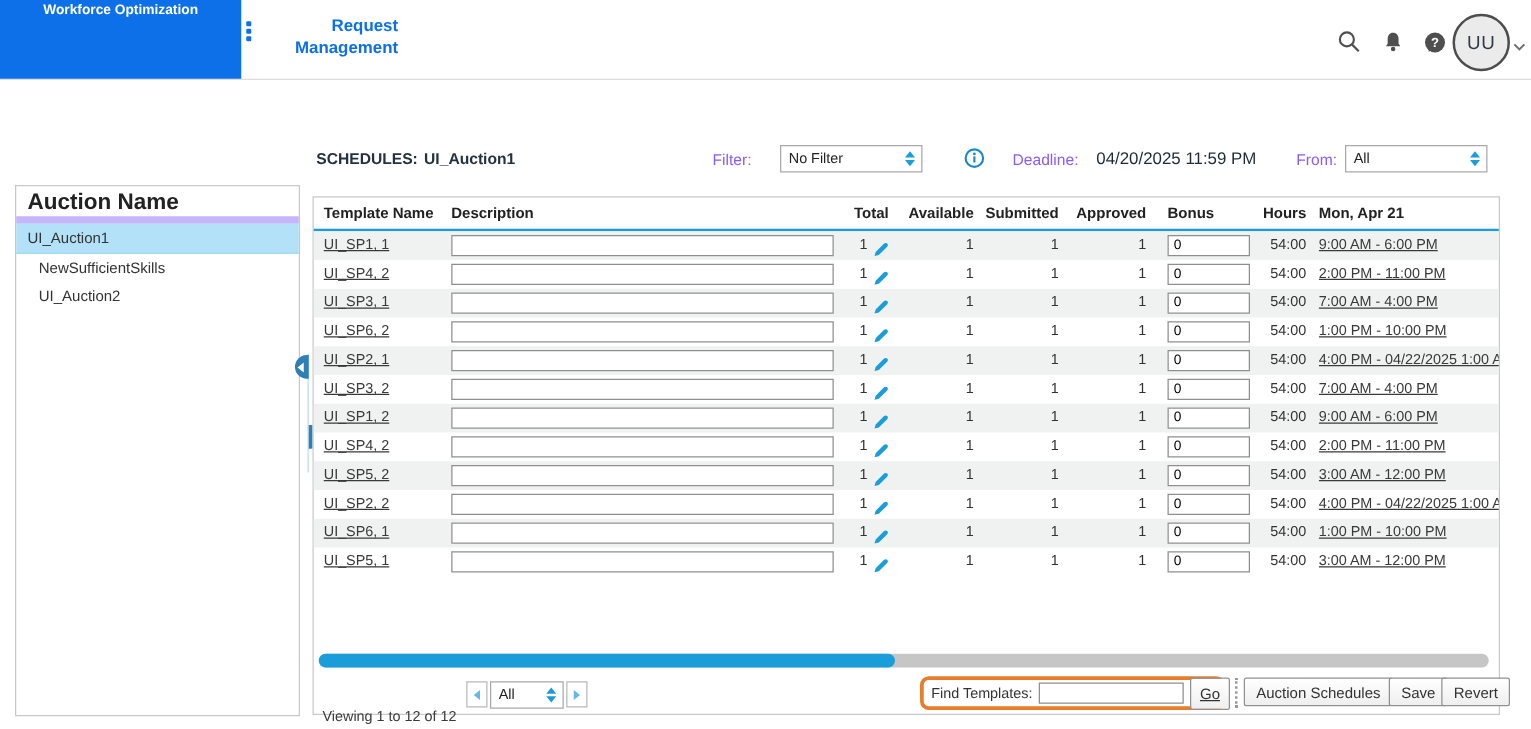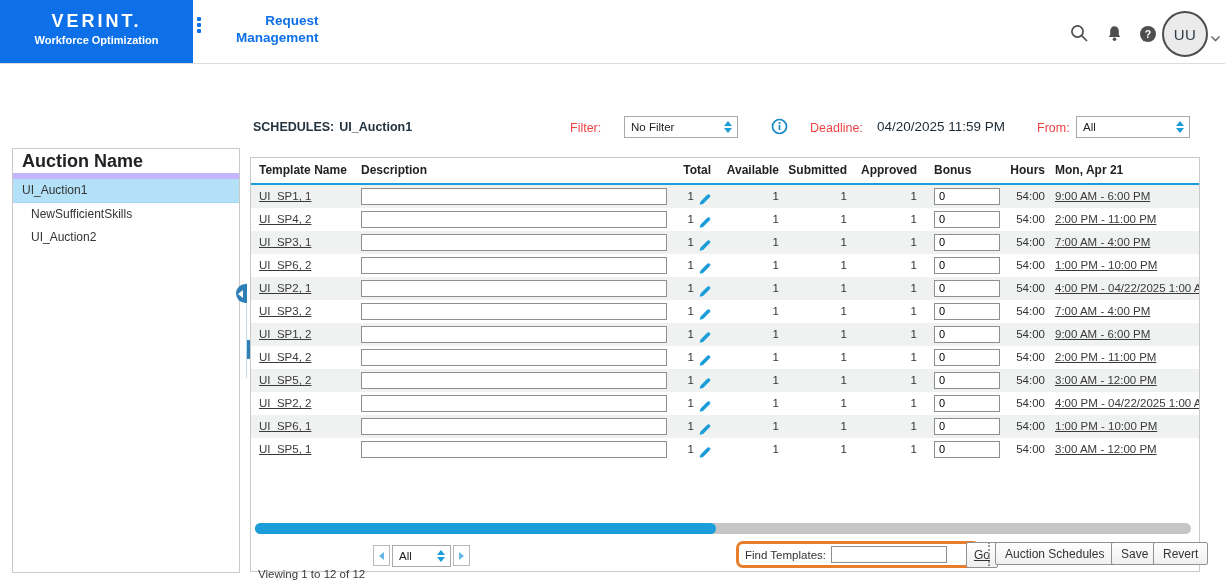--- a/index.html
+++ b/index.html
@@ -26,21 +26,21 @@
   
   .toolbar{position:absolute;left:250px;top:112px;width:950px;height:34px;font-size:12.5px;color:#24323f;}
   .t-abs{position:absolute;}
   .t-title{left:3px;top:8px;font-weight:bold;color:#24323f;}
   .t-title .val{font-weight:600;margin-left:5px;}
   .dd{border:1px solid #a9a9a9;background:#fff;height:20px;display:flex;align-items:center;font-size:11.5px;color:#222;cursor:pointer;}
   .dd .txt{padding-left:6px;flex:1;white-space:nowrap;overflow:hidden;}
   .spinner{width:15px;display:flex;flex-direction:column;align-items:center;gap:2px;margin-right:2px;}
   .tri-up{width:0;height:0;border-left:4px solid transparent;border-right:4px solid transparent;border-bottom:5px solid #1b9dd9;}
   .tri-down{width:0;height:0;border-left:4px solid transparent;border-right:4px solid transparent;border-top:5px solid #1b9dd9;}
-  .lbl{color:#ef4444;}
+  .lbl{color:#8b5cf6;}
   .deadline-value{font-size:13.5px;color:#1d2b36;}
   
   .auction-panel{position:absolute;left:12px;top:148px;width:226px;height:423px;border:1px solid #c9c9c9;background:#fff;font-size:12px;color:#333;}
   .ap-header{height:24px;line-height:24px;padding-left:9px;font-weight:bold;font-size:18px;color:#222;border-bottom:6px solid #c4b5fd;}
   .ap-item{height:23px;line-height:23px;padding-left:18px;cursor:pointer;white-space:nowrap;}
   .ap-item.selected{background:#b3e2f8;padding-left:9px;border-bottom:1px solid #9ed8f4;}
   
   .splitter-line{position:absolute;left:246px;top:283px;width:1px;height:95px;background:#bcdcec;}
   .handle{position:absolute;width:11px;height:19px;background:#2e7fb6;display:flex;align-items:center;cursor:pointer;}
   .handle-top{left:236px;top:284px;border-radius:10px 0 0 10px;justify-content:flex-start;padding-left:2px;box-sizing:border-box;}
@@ -76,32 +76,31 @@
   .pg-next{left:202px;top:8px;}
   .tri-pl{width:0;height:0;border-top:4px solid transparent;border-bottom:4px solid transparent;border-right:5px solid #64b7e6;}
   .tri-pr{width:0;height:0;border-top:4px solid transparent;border-bottom:4px solid transparent;border-left:5px solid #64b7e6;}
   .size-dd{left:141px;top:8px;width:57px;}
   .find-group{left:485px;top:4px;width:238px;height:21px;border:3px solid #e87e2b;border-radius:7px;display:flex;align-items:center;background:#fff;}
   .find-label{margin-left:6px;white-space:nowrap;color:#333;}
   .find-input{width:108px;height:15px;border:1px solid #8f8f8f;margin-left:5px;font-size:11px;padding:0 3px;font-family:inherit;}
   .btn{border:1px solid #919191;border-radius:2px;background:linear-gradient(#ffffff,#efefef);
        font-size:12px;color:#333;height:23px;padding:0 9px;display:inline-flex;align-items:center;
        justify-content:center;cursor:pointer;box-sizing:border-box;white-space:nowrap;font-family:inherit;}
-  .go-btn{height:20px;padding:12px 7px;margin-left:19px;text-decoration:underline;}
+  .go-btn{height:20px;padding:12px 7px;margin-left:5px;text-decoration:underline;}
   .sep{left:737px;top:5px;height:24px;border-left:2px dotted #9a9a9a;}
   .btn-update{left:744px;top:5px;}
   .btn-save{left:860px;top:5px;}
   .btn-revert{left:902px;top:5px;}
 </style>
 </head>
 <body>
 
 <div class="topbar">
   <div class="logo">
-    <div class="brand">VERINT.</div>
     <div class="sub">Workforce Optimization</div>
   </div>
   <div class="app-title">
     <span class="kebab">
         <i></i>
         <i></i>
         <i></i>
       </span>
     <span class="txt">Request Management</span>
   </div>

